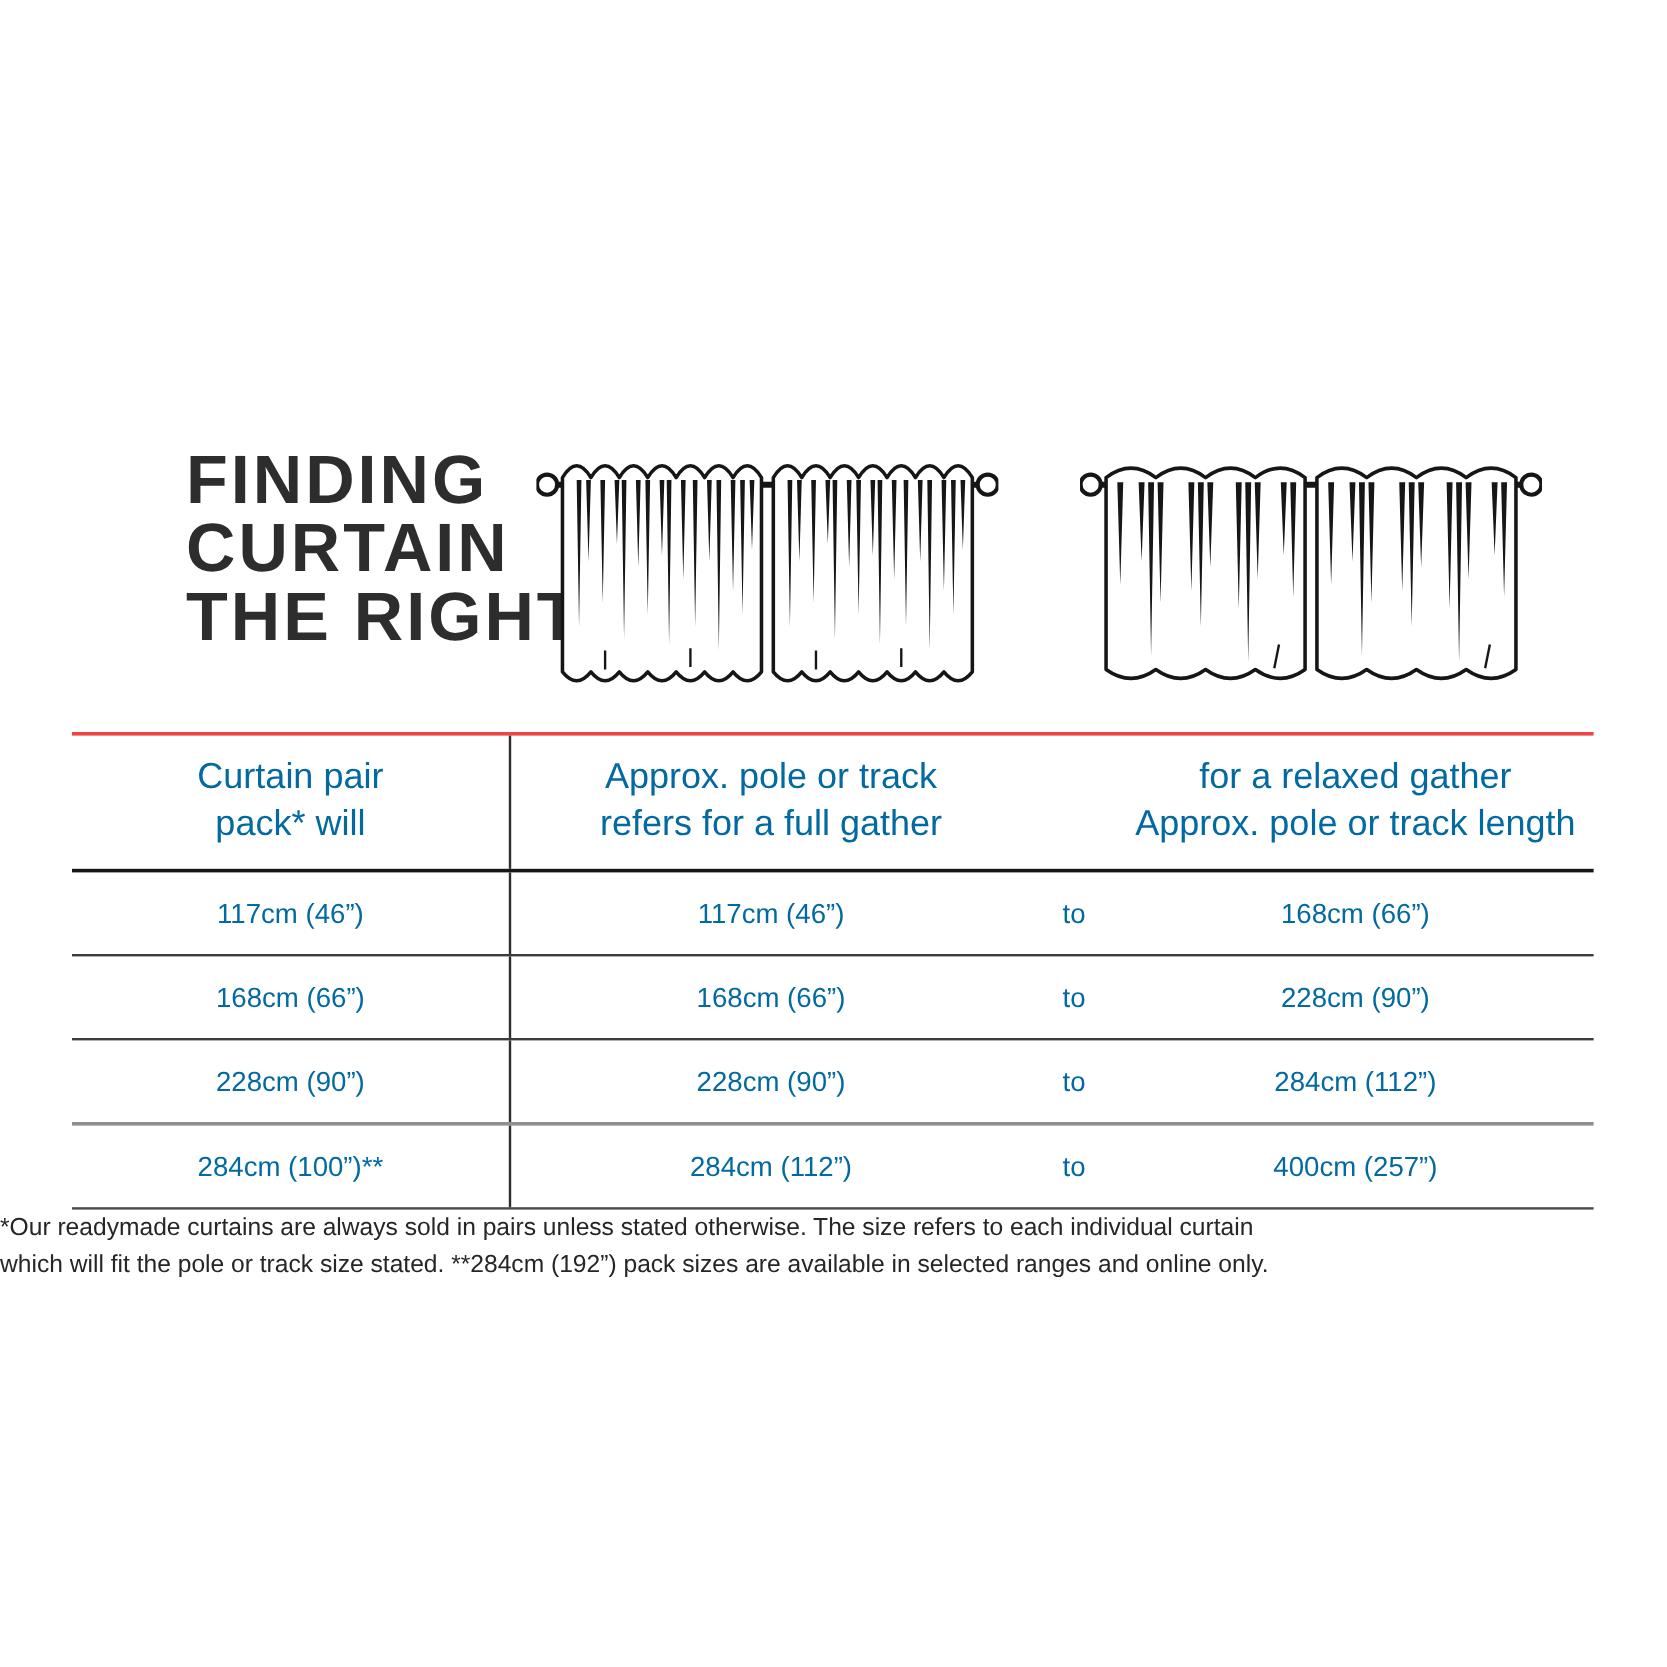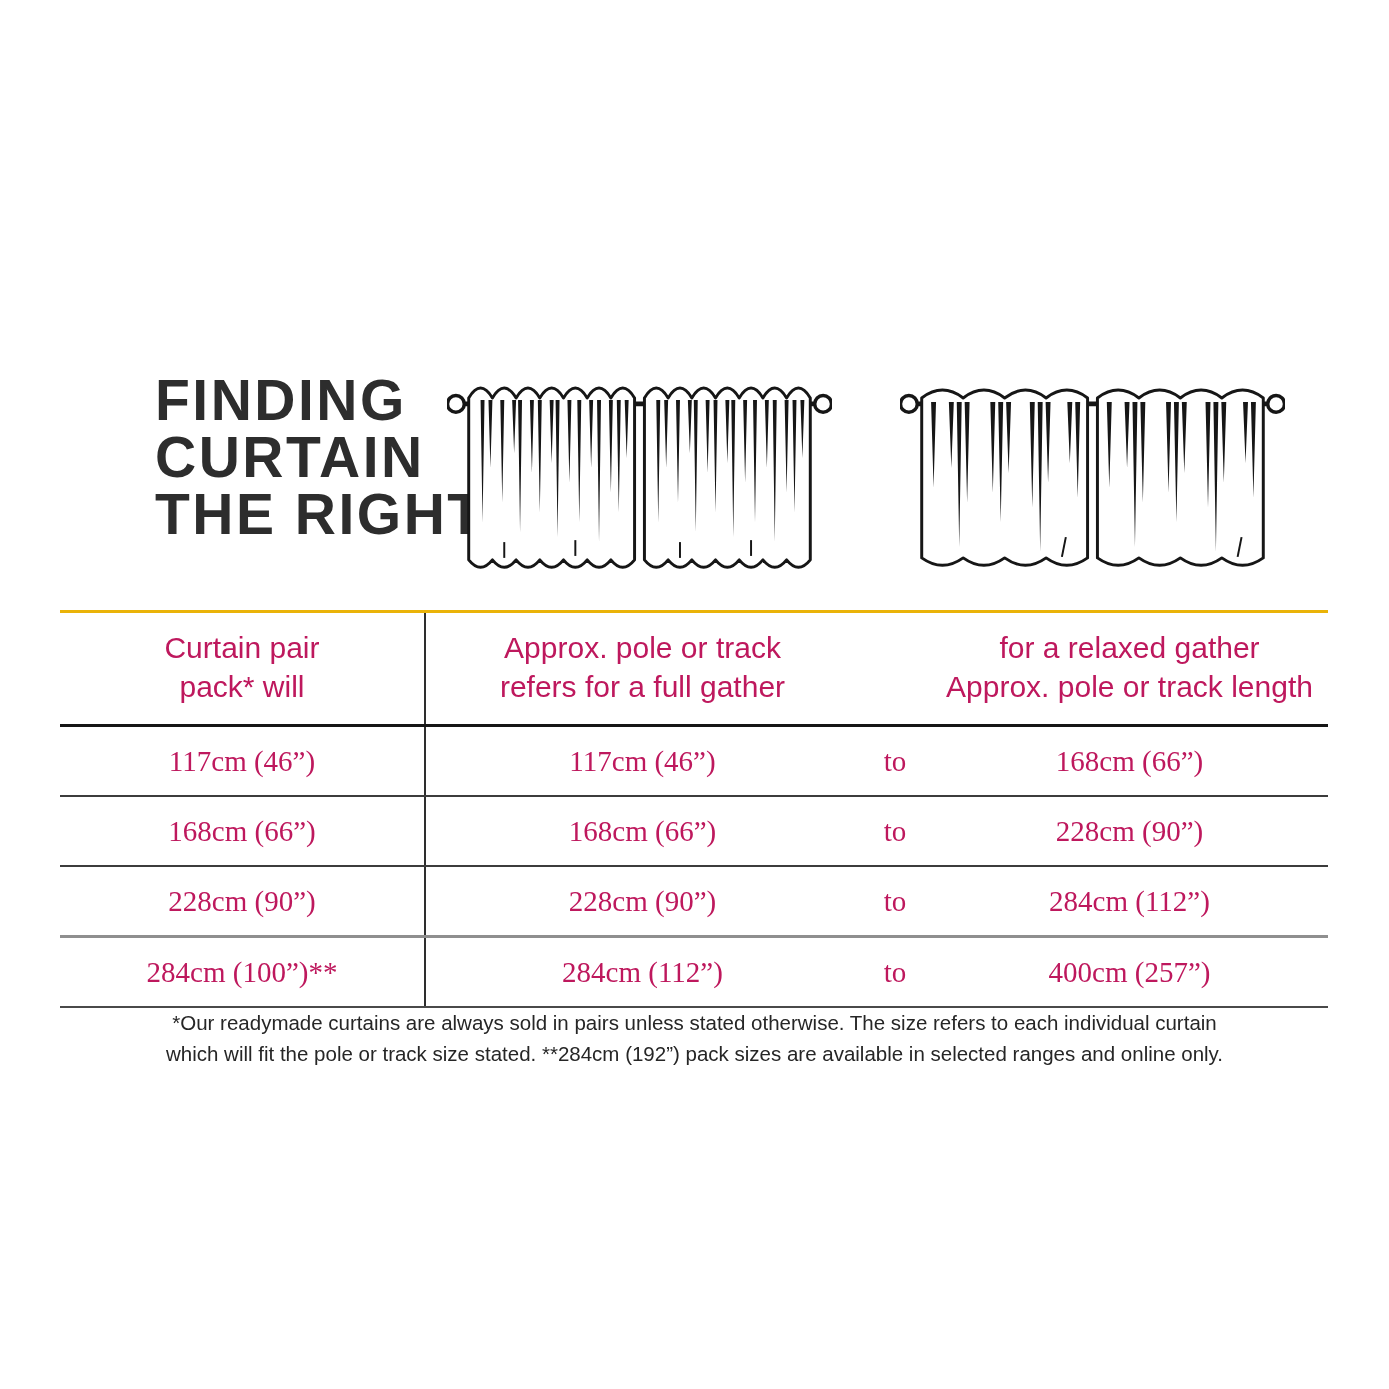--- a/index.html
+++ b/index.html
@@ -17,41 +17,41 @@
   .title div { white-space:nowrap; }
 
   
   .illus { position:absolute; top:374px; }
   .illus.left  { left:447px; }
   .illus.right { left:900px; }
 
   
   .size-table {
     position:absolute; left:60px; top:610px; width:1268px;
-    border-top:3px solid #eab308; color:#be185d;
+    border-top:3px solid #ef4444; color:#0369a1;
   }
   .t-head, .t-row {
     display:grid; grid-template-columns:366px 433fr 72fr 397fr;
   }
   .t-head { border-bottom:3px solid #161616; }
   .t-row  { height:68px; border-bottom:2px solid #3c3c3c; }
   .t-row.gray-divider { border-bottom:3px solid #8f8f8f; }
   .t-row.last { border-bottom:2px solid #4a4a4a; }
   .cell {
     display:flex; flex-direction:column; align-items:center; justify-content:center;
     text-align:center;
   }
   .col1 { border-right:2px solid #2e2e2e; }
   .t-head .cell { padding:15px 0 18px 0; font-size:30px; line-height:39px; }
-  .t-row .cell { font-size:29px;font-family:Liberation Serif, serif; }
+  .t-row .cell { font-size:23px; }
   .to-cell { font-size:30px; }
 
   
   .footnote {
-    position:absolute; top:1007px; left:0; width:1389px; text-align:center;
+    position:absolute; top:1007px; left:0; width:1389px; text-align:left;
     font-size:20.5px; line-height:31px; color:#262626;
   }
 </style>
 </head>
 <body>
 
 <div class="page">
 
   <div class="title">
     <div>FINDING</div>

